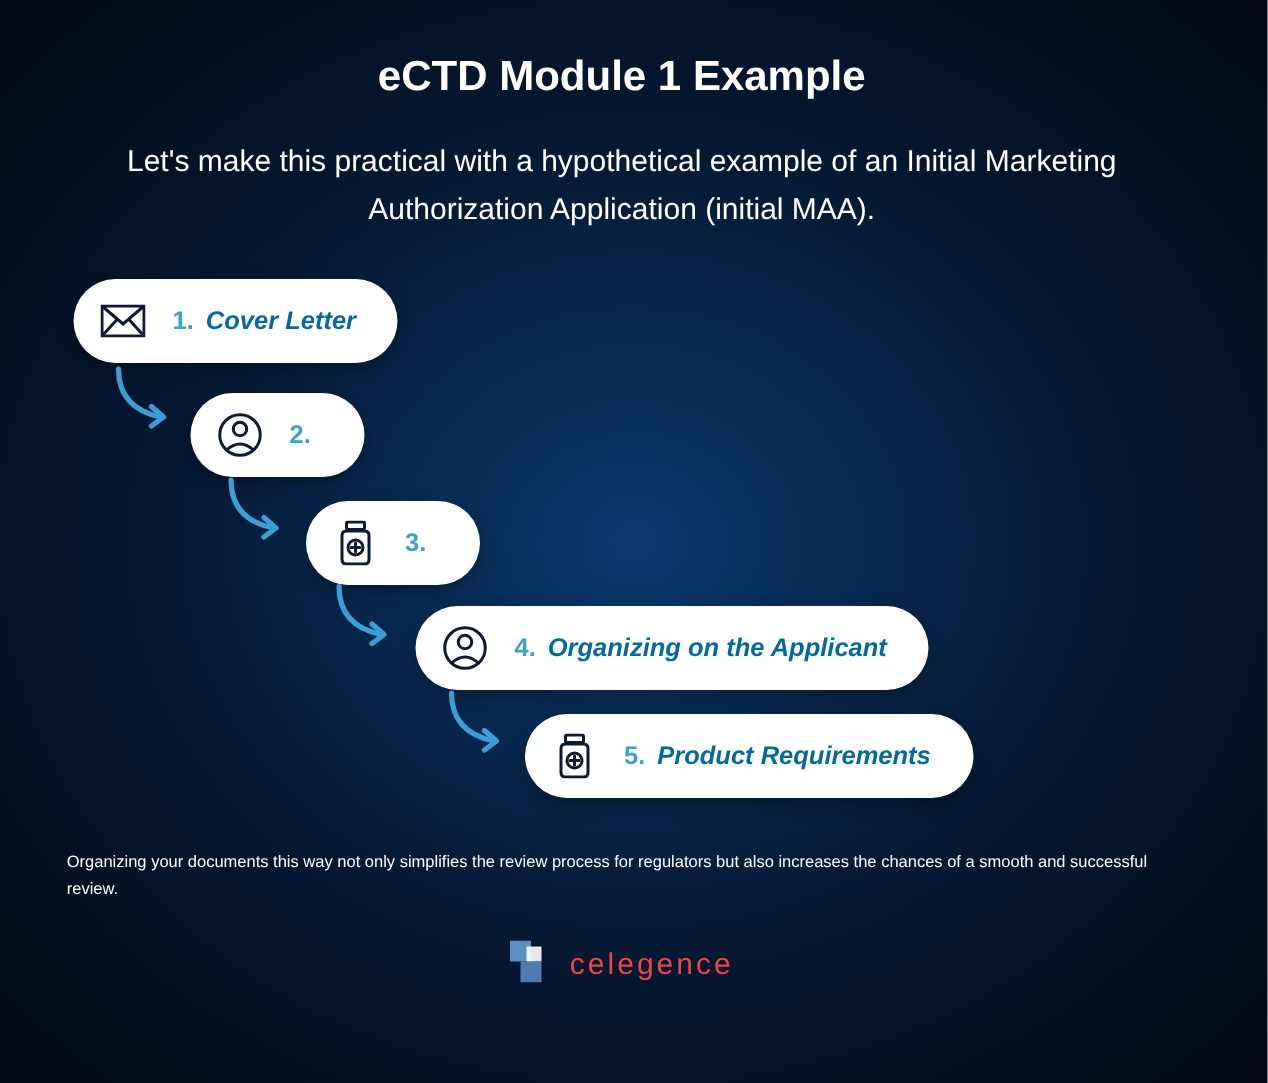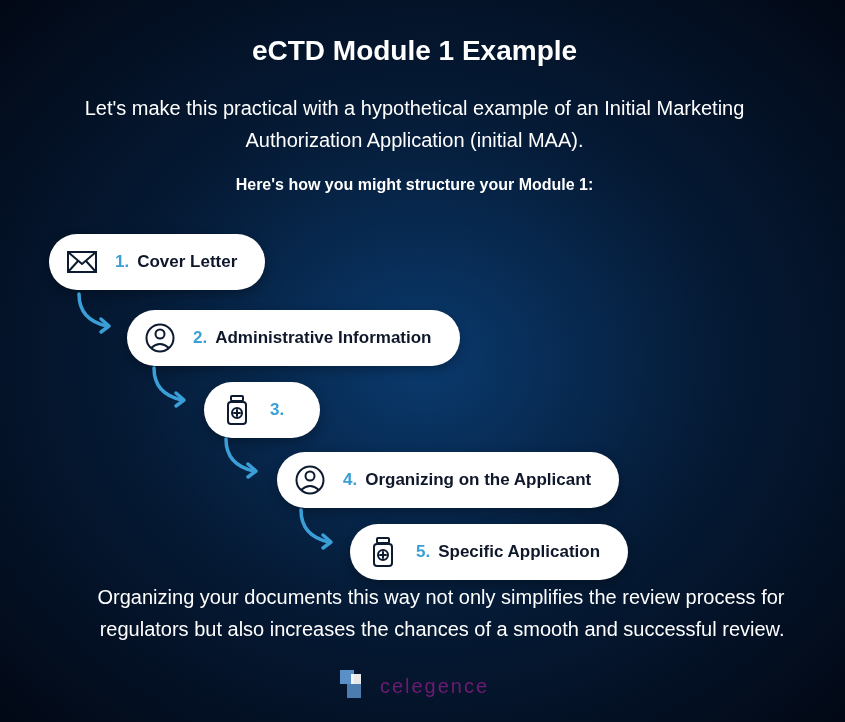--- a/index.html
+++ b/index.html
@@ -76,64 +76,65 @@
     }
     
     .pill .num {
       color: #3a9fd6;
       font-weight: bold;
       font-size: 17px;
       margin-right: 8px;
     }
     
     .pill .label {
-      color: #0f172a;
+      color: #0369a1;
       font-weight: 600;
       font-size: 17px;
       white-space: nowrap;
+      font-style: italic;
     }
     
     .arrow {
       position: absolute;
     }
     
     .arrow svg {
       display: block;
     }
     
     .footer-text {
-      font-size: 20px;
-      text-align: right;
+      font-size: 11px;
+      text-align: left;
       line-height: 1.6;
       max-width: 740px;
       margin-bottom: 25px;
+      margin-top: 21px;
     }
     
     .logo {
       display: flex;
       align-items: center;
       gap: 12px;
     }
     
     .logo-text {
       font-size: 20px;
       letter-spacing: 2px;
-      color: #701a75;
+      color: #ef4444;
       font-weight: 300;
     }
   </style>
 </head>
 <body>
 
 <div class="container">
   <h1 class="title">eCTD Module 1 Example</h1>
 
   <p class="intro">Let's make this practical with a hypothetical example of an Initial Marketing Authorization Application (initial MAA).</p>
 
-  <p class="subtitle">Here's how you might structure your Module 1:</p>
 
   <div class="steps">
 
     <div class="pill" style="left: 15px; top: 10px;">
       <span class="icon">
         <svg width="30" height="22" viewBox="0 0 30 22">
           <rect x="1" y="1" width="28" height="20" fill="none" stroke="#0d1b30" stroke-width="2"></rect>
           <path d="M1 1 L15 13 L29 1" fill="none" stroke="#0d1b30" stroke-width="2"></path>
           <path d="M1 21 L11 10 M29 21 L19 10" fill="none" stroke="#0d1b30" stroke-width="2"></path>
         </svg>
@@ -151,21 +152,20 @@
 
     <div class="pill" style="left: 93px; top: 86px;">
       <span class="icon">
         <svg width="30" height="30" viewBox="0 0 30 30">
           <circle cx="15" cy="15" r="13.5" fill="none" stroke="#0d1b30" stroke-width="2"></circle>
           <circle cx="15" cy="11" r="4.5" fill="none" stroke="#0d1b30" stroke-width="2"></circle>
           <path d="M6 25 Q15 17 24 25" fill="none" stroke="#0d1b30" stroke-width="2"></path>
         </svg>
       </span>
       <span class="num">2.</span>
-      <span class="label">Administrative Information</span>
     </div>
 
     <div class="arrow" style="left: 110px; top: 140px;">
       <svg width="50" height="45" viewBox="0 0 50 45">
         <path d="M10 4 Q10 30 38 36" fill="none" stroke="#3a9fd6" stroke-width="3.5" stroke-linecap="round"></path>
         <path d="M32 29 L40 36 L32 42" fill="none" stroke="#3a9fd6" stroke-width="3.5" stroke-linecap="round" stroke-linejoin="round"></path>
       </svg>
     </div>
 
     <div class="pill" style="left: 170px; top: 158px;">
@@ -209,21 +209,21 @@
     <div class="pill" style="left: 316px; top: 300px;">
       <span class="icon">
         <svg width="26" height="30" viewBox="0 0 26 30">
           <rect x="7" y="1" width="12" height="5" rx="1" fill="none" stroke="#0d1b30" stroke-width="2"></rect>
           <path d="M4 10 Q4 7 7 7 L19 7 Q22 7 22 10 L22 26 Q22 29 19 29 L7 29 Q4 29 4 26 Z" fill="none" stroke="#0d1b30" stroke-width="2"></path>
           <circle cx="13" cy="18" r="5" fill="none" stroke="#0d1b30" stroke-width="2"></circle>
           <path d="M13 15 L13 21 M10 18 L16 18" stroke="#0d1b30" stroke-width="2" stroke-linecap="round"></path>
         </svg>
       </span>
       <span class="num">5.</span>
-      <span class="label">Specific Application</span>
+      <span class="label">Product Requirements</span>
     </div>
 
   </div>
 
   <p class="footer-text">Organizing your documents this way not only simplifies the review process for regulators but also increases the chances of a smooth and successful review.</p>
 
   <div class="logo">
     <span>
       <svg width="28" height="28" viewBox="0 0 28 28">
         <rect x="0" y="0" width="14" height="14" fill="#5a8fc7"></rect>

